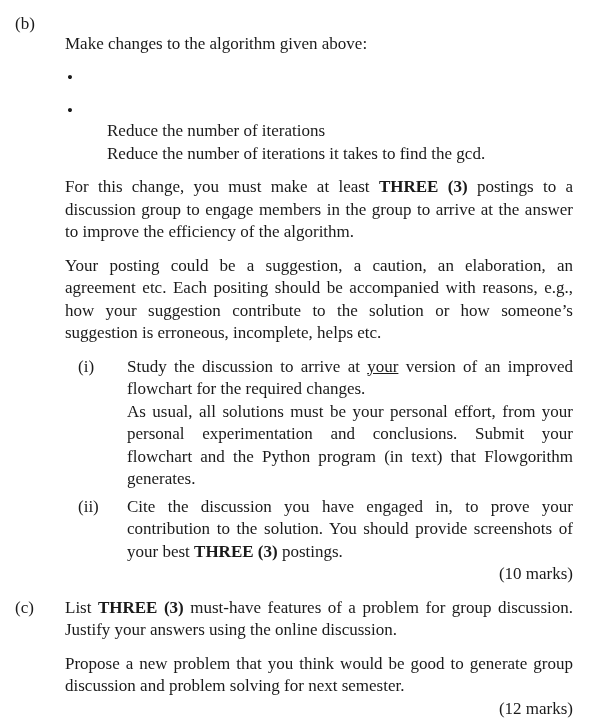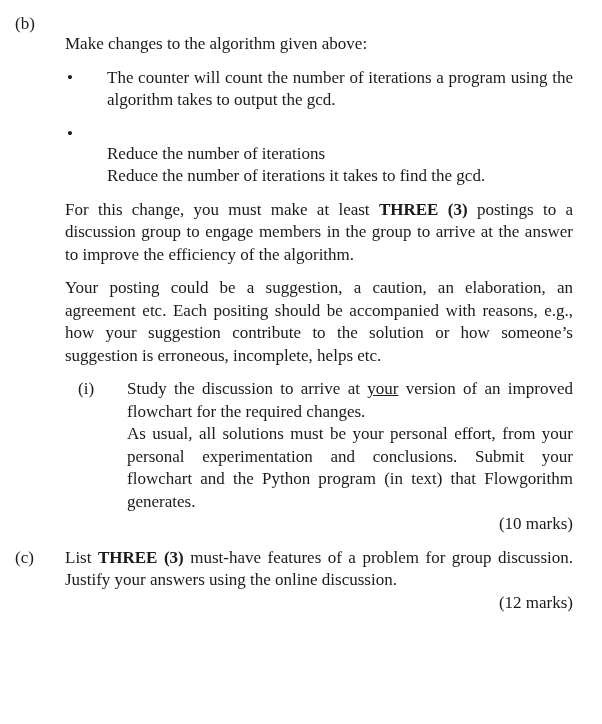--- a/index.html
+++ b/index.html
@@ -40,21 +40,20 @@
 
   <div class="sec">
     <div class="sec-label">(b)</div>
     <div class="sec-content">
 
       <p class="line"><span>Make changes to the algorithm given above:</span></p>
 
       <div class="bullet-row">
         <span class="bullet-marker">•</span>
         <div class="bullet-body">
-          <p class="para first"><span>The counter will count the number of iterations a program using the algorithm takes to output the gcd.</span></p>
         </div>
       </div>
 
       <div class="bullet-row">
         <span class="bullet-marker">•</span>
         <div class="bullet-body">
           <p class="line"><span>Reduce the number of iterations</span></p>
           <p class="para first"><span>Reduce the number of iterations it takes to find the gcd.</span></p>
         </div>
       </div>
@@ -64,31 +63,38 @@
       <p class="para"><span>Your posting could be a suggestion, a caution, an elaboration, an agreement etc. Each positing should be accompanied with reasons, e.g., how your suggestion contribute to the solution or how someone’s suggestion is erroneous, incomplete, helps etc.</span></p>
 
       <div class="sub-row">
         <div class="sub-label">(i)</div>
         <div class="sub-body">
           <p class="para first"><span>Study the discussion to arrive at </span><span style="text-decoration: underline;">your</span><span> version of an improved flowchart for the required changes.</span></p>
           <p class="para first"><span>As usual, all solutions must be your personal effort, from your personal experimentation and conclusions. Submit your flowchart and the Python program (in text) that Flowgorithm generates.</span></p>
         </div>
       </div>
 
+      <div class="sub-row tight">
+        <div class="sub-label">(ii)</div>
+        <div class="sub-body">
+          <p class="para first"><span>Cite the discussion you have engaged in, to prove your contribution to the solution. You should provide screenshots of your best </span><span style="font-weight: bold;">THREE (3)</span><span> postings.</span></p>
+        </div>
+      </div>
 
       <p class="marks">(10 marks)</p>
 
     </div>
   </div>
 
   <div class="sec">
     <div class="sec-label">(c)</div>
     <div class="sec-content">
 
       <p class="para first"><span>List </span><span style="font-weight: bold;">THREE (3)</span><span> must-have features of a problem for group discussion. Justify your answers using the online discussion.</span></p>
 
+      <p class="para"><span>Propose a new problem that you think would be good to generate group discussion and problem solving for next semester.</span></p>
 
       <p class="marks">(12 marks)</p>
 
     </div>
   </div>
 
 </div>
 
 </body></html>

